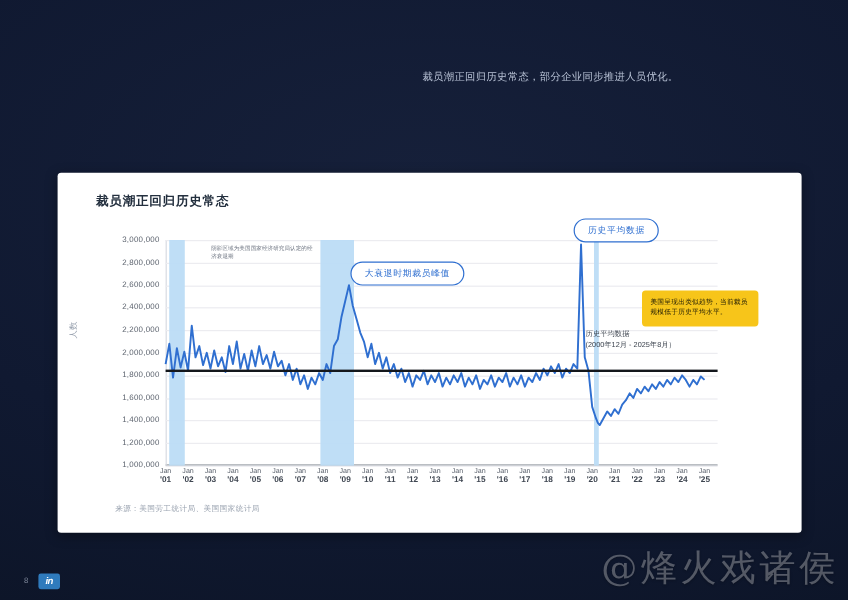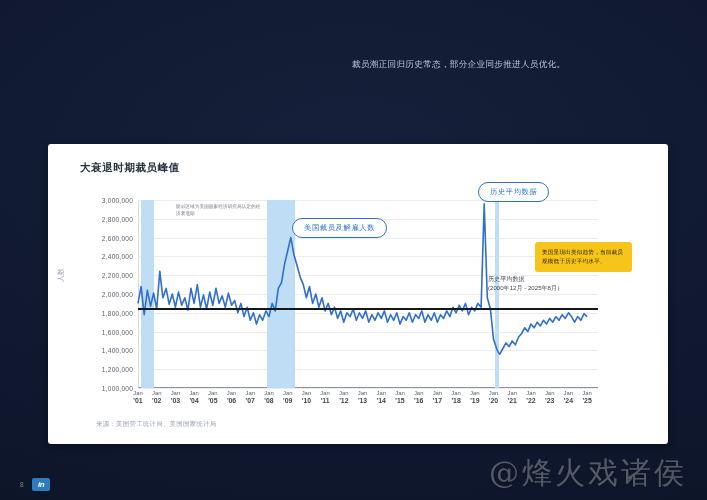--- a/index.html
+++ b/index.html
@@ -121,38 +121,38 @@
   }
   .li-badge {
     position: absolute; left: 32px; top: 478px;
     width: 18px; height: 13px; border-radius: 2px;
     background: #2f7bbd; color: #fff;
     font-size: 8px; font-weight: 700; font-style: italic;
     display: flex; align-items: center; justify-content: center;
     letter-spacing: -.5px;
   }
   .watermark {
-    position: absolute; right: 20px; bottom: 6px;
+    position: absolute; right: 8px; bottom: 6px;
     font-size: 30px; color: rgba(255,255,255,.30);
     font-family: "DejaVu Serif", serif;
     letter-spacing: 3px; white-space: nowrap;
     text-shadow: 0 1px 2px rgba(0,0,0,.25);
   }
   svg.line { position: absolute; inset: 0; overflow: visible; }
 </style>
 </head>
 <body>
 
 <div id="slide">
   <div id="inner">
 
     <div class="subtitle">裁员潮正回归历史常态，部分企业同步推进人员优化。</div>
 
     <div class="card">
-      <div class="card-title">大衰退时期裁员峰值</div>
+      <div class="card-title">裁员潮正回归历史常态</div>
       <div class="axis-label-y">人数</div>
 
       <div class="plot" id="plot">
         <div class="plot-frame"></div>
       <div class="gridline" style="top: 0px;">
             <span class="ytick">3,000,000</span>
           </div>
           <div class="gridline" style="top: 18.8px;">
             <span class="ytick">2,800,000</span>
           </div>
@@ -215,21 +215,21 @@
           <div class="xtick" style="left: 355.525px;">Jan<b>'20</b></div>
           <div class="xtick" style="left: 374.237px;">Jan<b>'21</b></div>
           <div class="xtick" style="left: 392.949px;">Jan<b>'22</b></div>
           <div class="xtick" style="left: 411.661px;">Jan<b>'23</b></div>
           <div class="xtick" style="left: 430.373px;">Jan<b>'24</b></div>
           <div class="xtick" style="left: 449.085px;">Jan<b>'25</b></div>
         </div>
 
       <div class="note-shade">阴影区域为美国国家经济研究局认定的经济衰退期</div>
 
-      <div class="pill recession-peak">美国裁员及解雇人数</div>
+      <div class="pill recession-peak">大衰退时期裁员峰值</div>
       <div class="pill us-layoffs">历史平均数据</div>
 
       <div class="callout">
         <span>美国呈现出类似趋势，当前裁员规模低于历史平均水平。</span>
       </div>
 
       <div class="avg-note">
         <span>历史平均数据</span><br>
         <span>(2000年12月 - 2025年8月）</span>
       </div>

